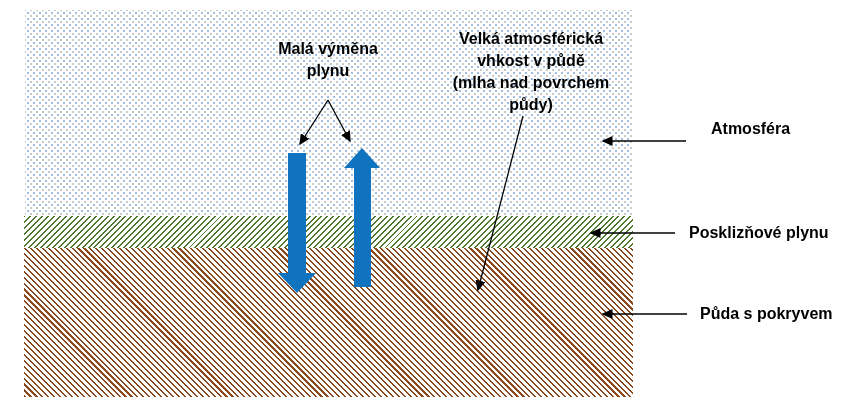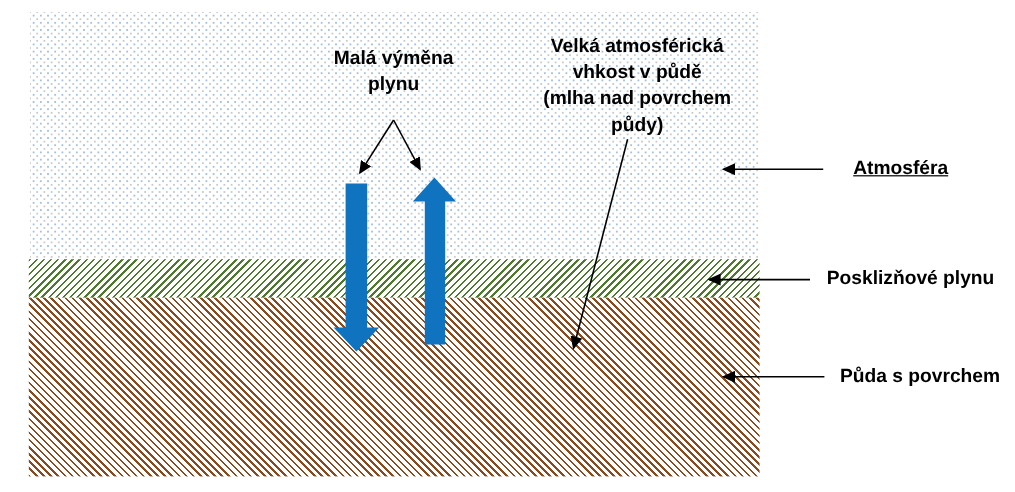--- a/index.html
+++ b/index.html
@@ -42,21 +42,21 @@
     text-align: center;
     white-space: pre-line;
   }
   .txt-gas   { left: 252px; top: 38px;  width: 152px; }
   .txt-moist { left: 445px; top: 28px;  width: 172px; }
   .side-label {
     position: absolute;
     font-size: 16px;
     white-space: nowrap;
   }
-  .lbl-atmosphere { left: 711px; top: 132px; text-decoration: underline; }
+  .lbl-atmosphere { left: 711px; top: 120px; }
   .lbl-residues   { left: 689px; top: 224px; }
   .lbl-soil       { left: 700px; top: 305px; }
   
   .overlay {
     position: absolute; left: 0; top: 0; width: 846px; height: 410px;
     pointer-events: none;
   }
   .thin-line {
     stroke: var(--annotation-black, #000000);
     stroke-width: 1.3;
@@ -95,15 +95,15 @@
 
   <div class="txt txt-gas">Malá výměna
 plynu</div>
   <div class="txt txt-moist">Velká atmosférická
 vhkost v půdě
 (mlha nad povrchem
 půdy)</div>
 
   <div class="side-label lbl-atmosphere">Atmosféra</div>
   <div class="side-label lbl-residues">Posklizňové plynu</div>
-  <div class="side-label lbl-soil">Půda s povrchem</div>
+  <div class="side-label lbl-soil">Půda s pokryvem</div>
 
 </div>
 
 </body></html>

